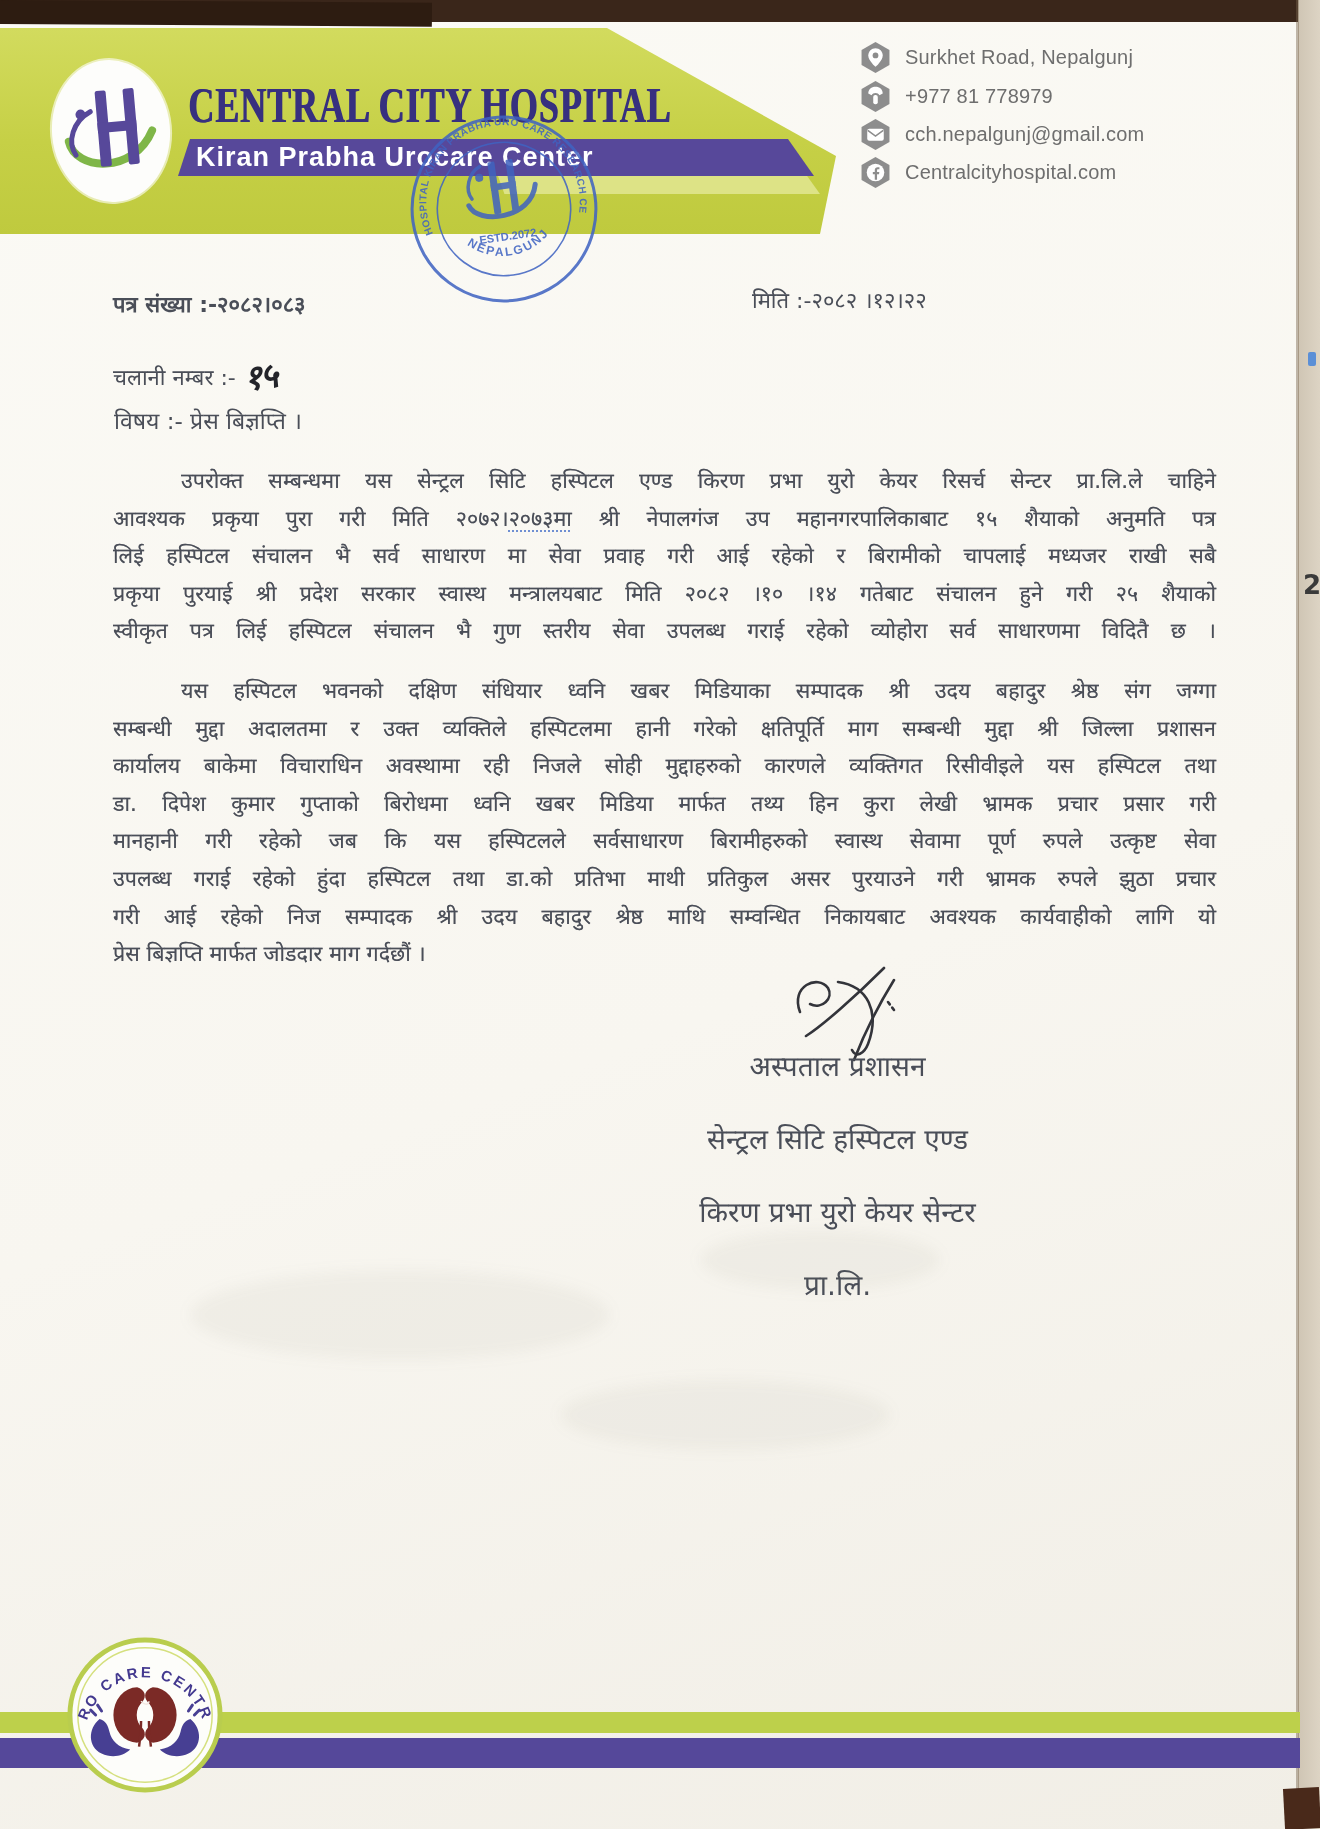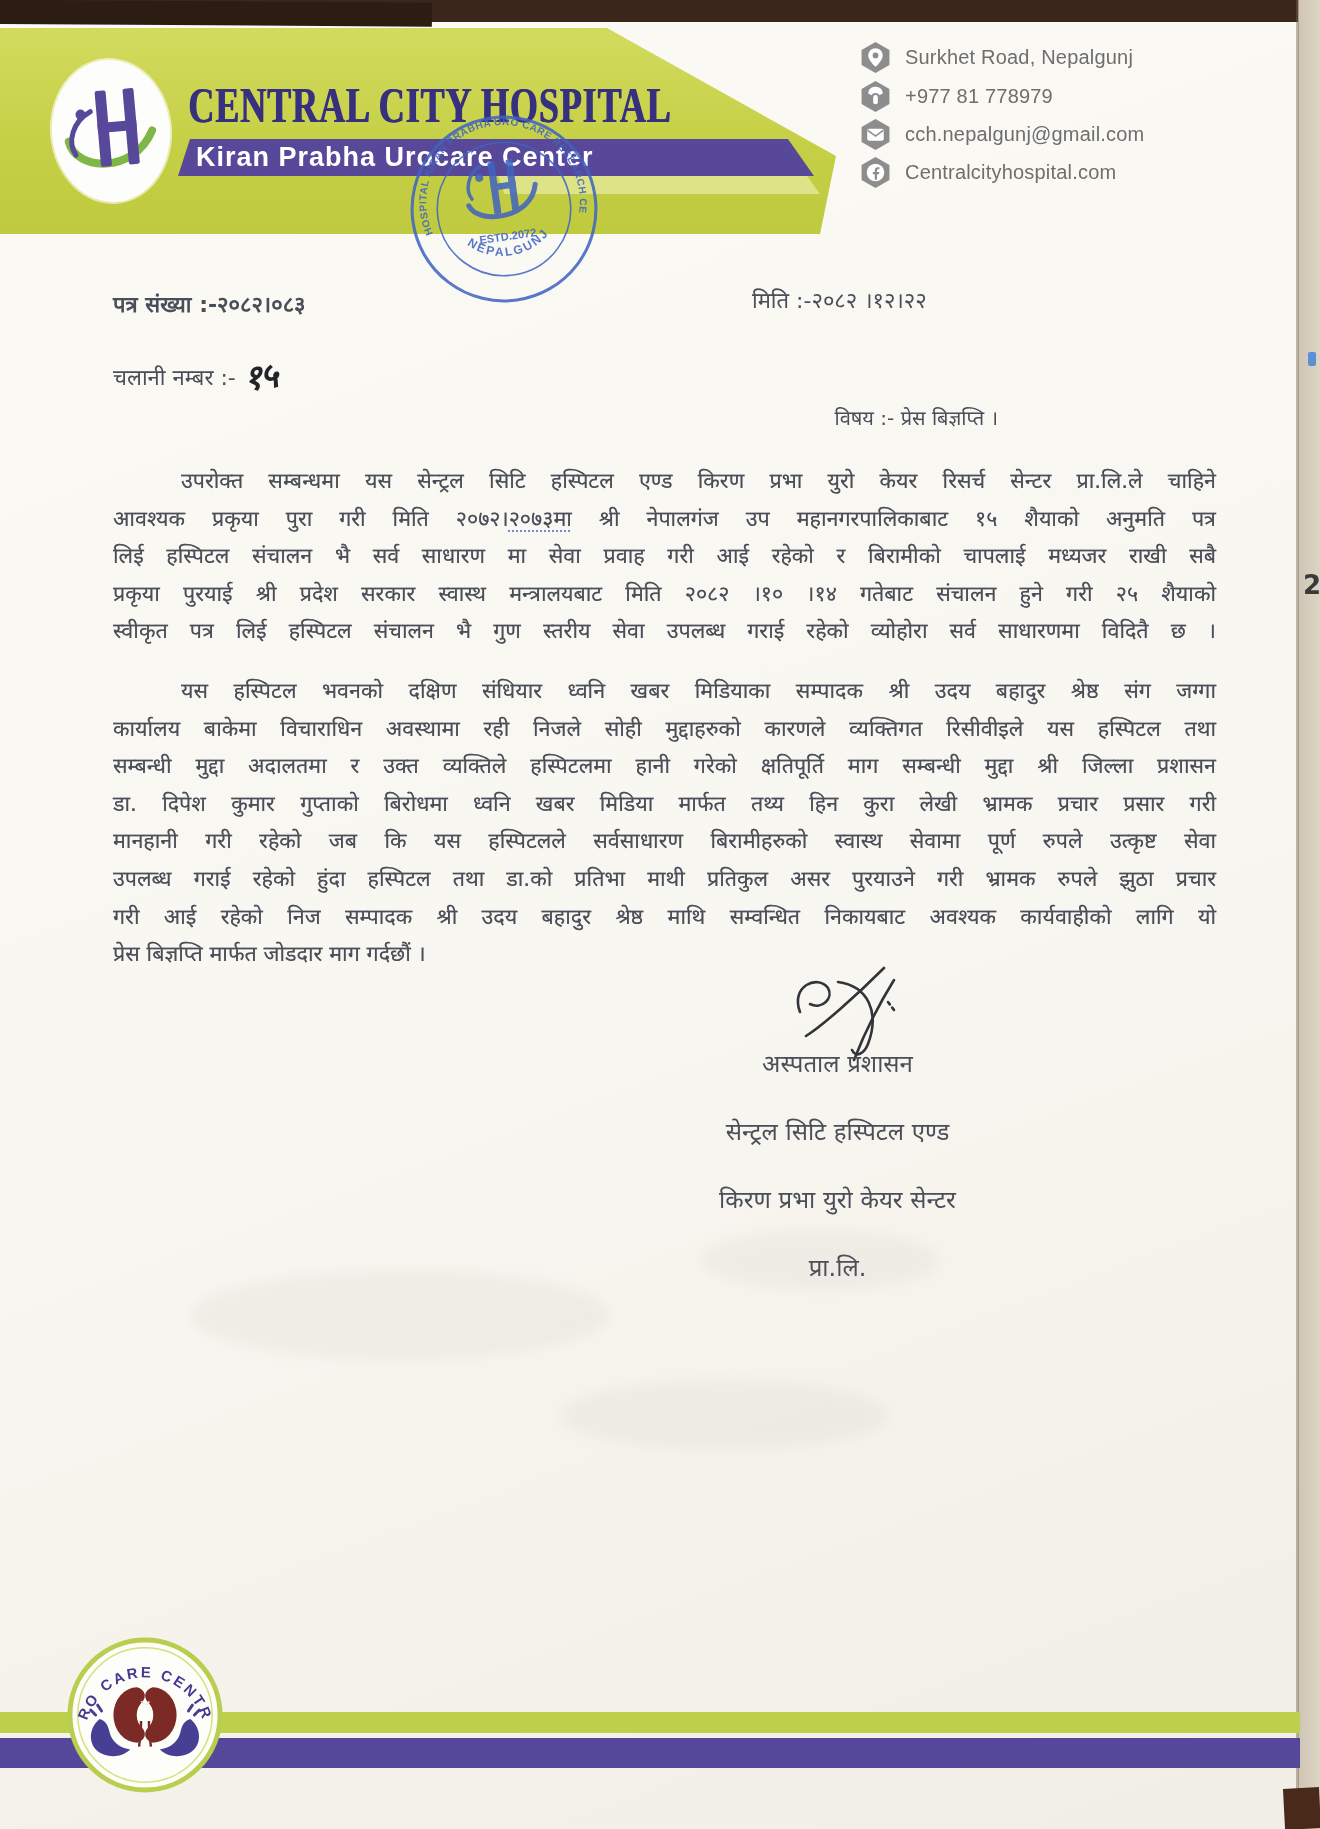--- a/index.html
+++ b/index.html
@@ -38,30 +38,30 @@
        display:flex;align-items:center;justify-content:center;}
   .contact-text{color:#6e6e6e;font:20px "Liberation Sans",sans-serif;letter-spacing:.2px;}
   
   .stamp{position:absolute;left:403px;top:108px;width:202px;height:202px;opacity:.86;
          transform:rotate(-8deg);}
   
   .np{font-family:"DejaVu Sans",sans-serif;color:#4a4e58;}
   .meta{position:absolute;font-size:22px;}
   .hand{display:inline-block;font-size:35px;font-weight:bold;color:#23242a;
         transform:rotate(-7deg) translateY(4px);letter-spacing:-2px;font-style:italic;}
-  .subject{position:absolute;left:98px;top:404px;width:900px;text-align:right;font-size:20px;}
+  .subject{position:absolute;left:114px;top:404px;width:900px;text-align:left;font-size:23px;}
   .para{position:absolute;left:113px;width:1103px;font-size:21.5px;
         text-shadow:0 0 .5px rgba(74,78,88,.55);}
   .pline{height:37.6px;line-height:37.6px;text-align:justify;text-align-last:justify;white-space:nowrap;}
   .pline.first{padding-left:68px;}
   .pline.last{text-align-last:left;}
   .spellcheck{text-decoration:underline dotted #6f8fd2 2px;text-underline-offset:5px;}
   
   .sig-scribble{position:absolute;left:772px;top:960px;}
-  .sig-block{position:absolute;left:640px;top:1046px;width:395px;text-align:center;font-size:24px;}
+  .sig-block{position:absolute;left:640px;top:1046px;width:395px;text-align:center;font-size:28px;}
   .sig-line{margin-bottom:35px;}
   
   .smudge{position:absolute;background:rgba(110,105,95,.055);border-radius:50%;filter:blur(7px);}
   
   .stripe-green{position:absolute;left:0;top:1712px;width:1300px;height:21px;background:#bdd04b;}
   .stripe-purple{position:absolute;left:0;top:1738px;width:1300px;height:30px;background:#55489a;}
   .footer-logo{position:absolute;left:66px;top:1636px;width:158px;height:158px;}
 </style>
 </head>
 <body>
@@ -172,22 +172,22 @@
 <div class="para np" style="top:462px;">
   <div class="pline first">उपरोक्त सम्बन्धमा यस सेन्ट्रल सिटि हस्पिटल एण्ड किरण प्रभा युरो केयर रिसर्च सेन्टर प्रा.लि.ले चाहिने</div>
   <div class="pline"><span>आवश्यक प्रकृया पुरा गरी मिति २०७२।</span><span class="spellcheck">२०७३मा</span> <span>श्री नेपालगंज उप महानगरपालिकाबाट १५ शैयाको अनुमति पत्र</span></div>
   <div class="pline">लिई हस्पिटल संचालन भै सर्व साधारण मा सेवा प्रवाह गरी आई रहेको र बिरामीको चापलाई मध्यजर राखी सबै</div>
   <div class="pline">प्रकृया पुरयाई श्री प्रदेश सरकार स्वास्थ मन्त्रालयबाट मिति २०८२ ।१० ।१४ गतेबाट संचालन हुने गरी २५ शैयाको</div>
   <div class="pline">स्वीकृत पत्र लिई हस्पिटल संचालन भै गुण स्तरीय सेवा उपलब्ध गराई रहेको व्योहोरा सर्व साधारणमा विदितै छ ।</div>
 </div>
 
 <div class="para np" style="top:672px;">
   <div class="pline first">यस हस्पिटल भवनको दक्षिण संधियार ध्वनि खबर मिडियाका सम्पादक श्री उदय बहादुर श्रेष्ठ संग जग्गा</div>
+  <div class="pline">सम्बन्धी मुद्दा अदालतमा र उक्त व्यक्तिले हस्पिटलमा हानी गरेको क्षतिपूर्ति माग सम्बन्धी मुद्दा श्री जिल्ला प्रशासन</div>
   <div class="pline">कार्यालय बाकेमा विचाराधिन अवस्थामा रही निजले सोही मुद्दाहरुको कारणले व्यक्तिगत रिसीवीइले यस हस्पिटल तथा</div>
-  <div class="pline">सम्बन्धी मुद्दा अदालतमा र उक्त व्यक्तिले हस्पिटलमा हानी गरेको क्षतिपूर्ति माग सम्बन्धी मुद्दा श्री जिल्ला प्रशासन</div>
   <div class="pline">डा. दिपेश कुमार गुप्ताको बिरोधमा ध्वनि खबर मिडिया मार्फत तथ्य हिन कुरा लेखी भ्रामक प्रचार प्रसार गरी</div>
   <div class="pline">मानहानी गरी रहेको जब कि यस हस्पिटलले सर्वसाधारण बिरामीहरुको स्वास्थ सेवामा पूर्ण रुपले उत्कृष्ट सेवा</div>
   <div class="pline">उपलब्ध गराई रहेको हुंदा हस्पिटल तथा डा.को प्रतिभा माथी प्रतिकुल असर पुरयाउने गरी भ्रामक रुपले झुठा प्रचार</div>
   <div class="pline">गरी आई रहेको निज सम्पादक श्री उदय बहादुर श्रेष्ठ माथि सम्वन्धित निकायबाट अवश्यक कार्यवाहीको लागि यो</div>
   <div class="pline last">प्रेस बिज्ञप्ति मार्फत जोडदार माग गर्दछौं  ।</div>
 </div>
 
 <div class="sig-scribble">
   <svg width="230" height="105" viewBox="0 0 230 105">
     <g fill="none" stroke="#33343a" stroke-width="2.6" stroke-linecap="round">

